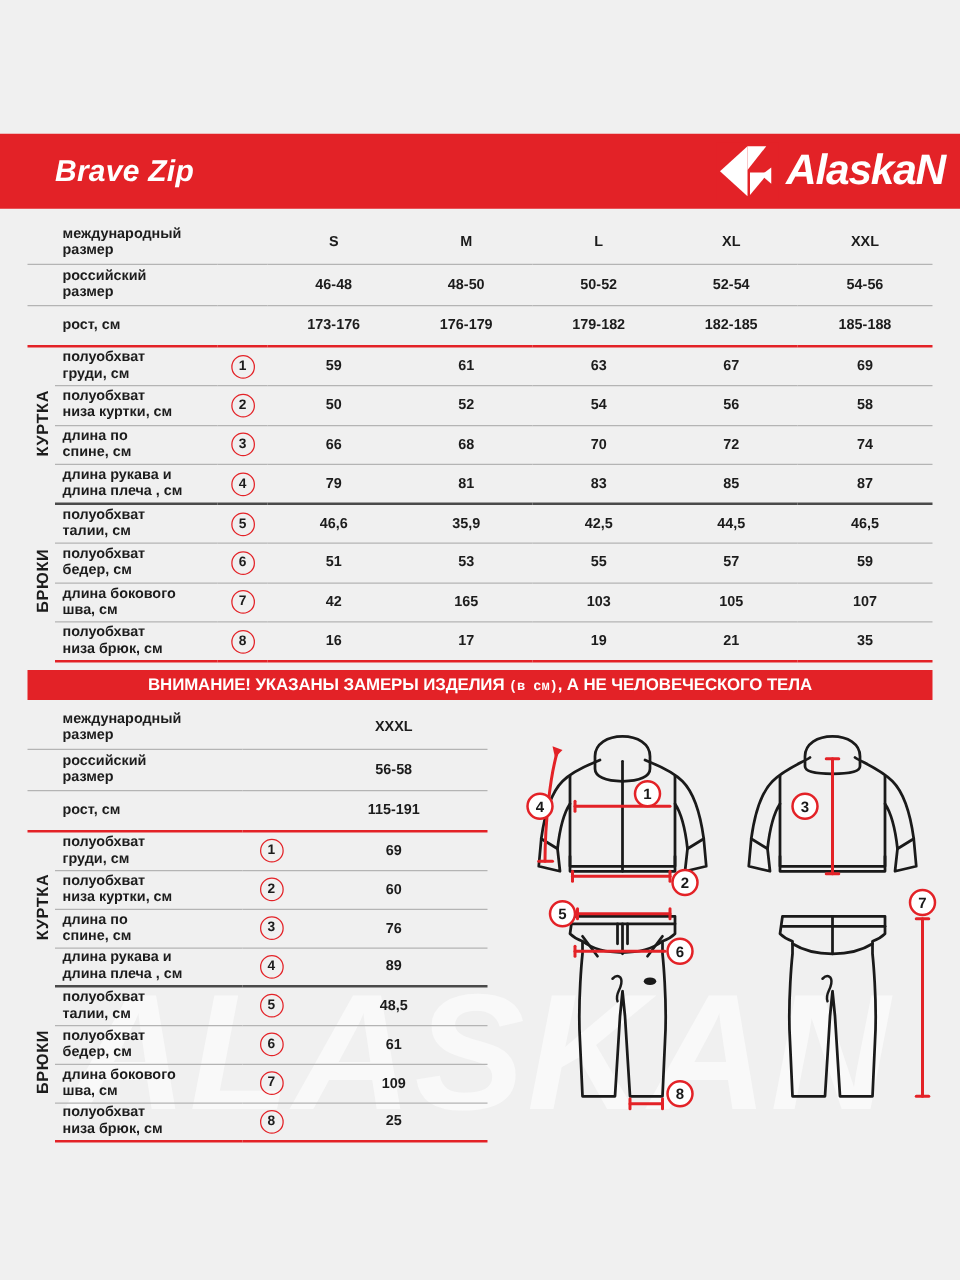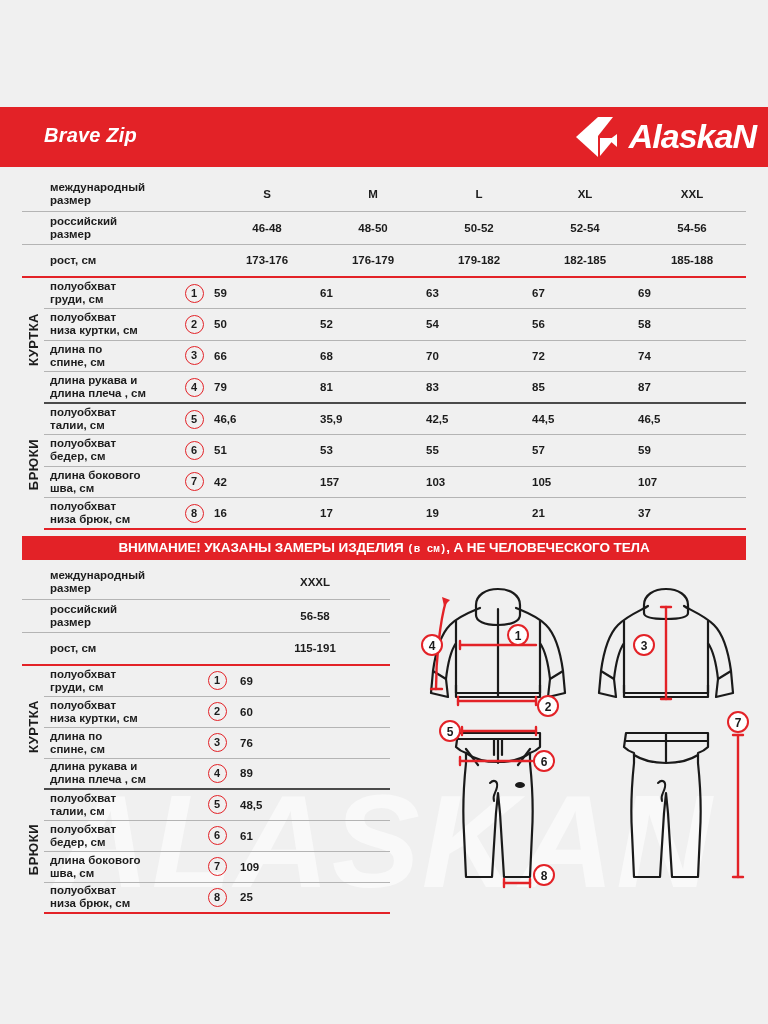--- a/index.html
+++ b/index.html
@@ -44,21 +44,21 @@
     top: 107px;
     width: 768px;
     height: 60px;
     background: #e32227;
     z-index: 2;
   }
   .product-title {
     position: absolute;
     left: 44px;
     top: 17px;
-    font-size: 20px;
+    font-size: 24px;
     font-weight: bold;
     font-style: italic;
     color: #ffffff;
     letter-spacing: .2px;
   }
   .logo {
     position: absolute;
     right: 12px;
     top: 6px;
     height: 48px;
@@ -98,21 +98,21 @@
     font-weight: bold;
     color: #1c1c1c;
   }
   .lbl {
     text-align: left;
     line-height: 1.12;
     padding-left: 6px !important;
     font-size: 11.5px;
   }
   .val {
-    text-align: left;
+    text-align: center;
     font-size: 14px;
     font-weight: bold;
   }
   .hdr-val {
     text-align: center;
     font-size: 14px;
     font-weight: bold;
   }
   .grp {
     width: 22px;
@@ -327,36 +327,36 @@
           <td class="val">57</td>
           <td class="val">59</td>
         </tr>
         <tr class="rule-thin" style="height: 31.5px;">
           <td class="lbl">
             <div>длина бокового</div>
             <div>шва, см</div>
           </td>
           <td class="numcell"><span class="badge">7</span></td>
           <td class="val">42</td>
-          <td class="val">157</td>
+          <td class="val">165</td>
           <td class="val">103</td>
           <td class="val">105</td>
           <td class="val">107</td>
         </tr>
         <tr class="rule-red" style="height: 31.5px;">
           <td class="lbl">
             <div>полуобхват</div>
             <div>низа брюк, см</div>
           </td>
           <td class="numcell"><span class="badge">8</span></td>
           <td class="val">16</td>
           <td class="val">17</td>
           <td class="val">19</td>
           <td class="val">21</td>
-          <td class="val">37</td>
+          <td class="val">35</td>
         </tr>
       </tbody>
   </table>
 </div>
 
 <div class="warning">
   <span>ВНИМАНИЕ! УКАЗАНЫ ЗАМЕРЫ ИЗДЕЛИЯ</span>
   <span class="small">(в см)</span><span>, А НЕ ЧЕЛОВЕЧЕСКОГО ТЕЛА</span>
 </div>
 

